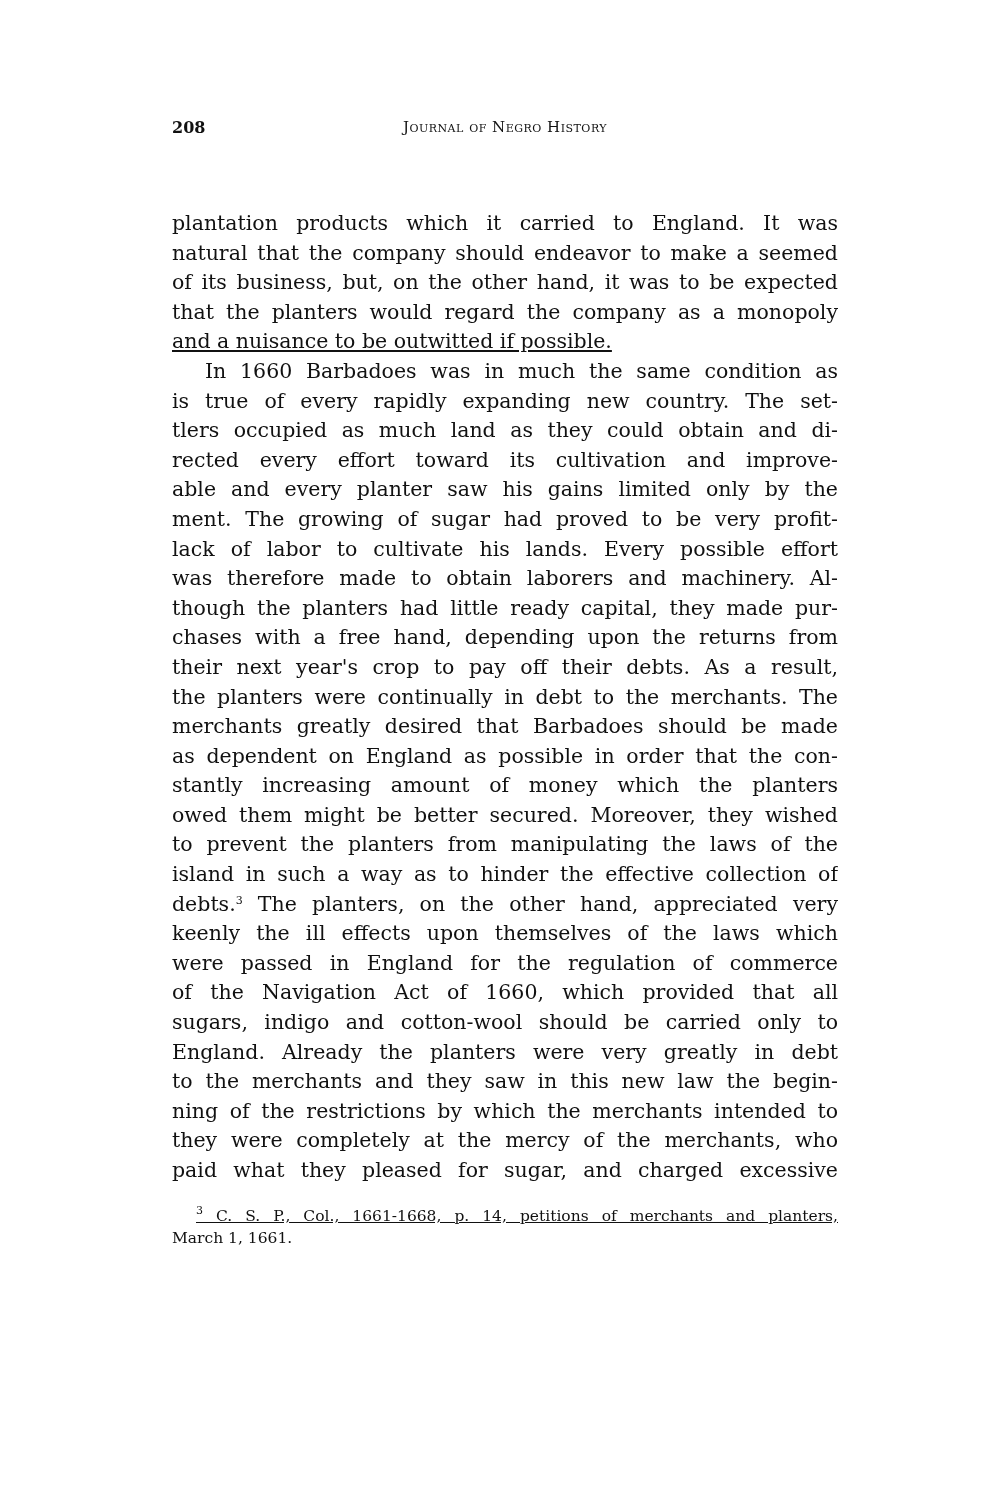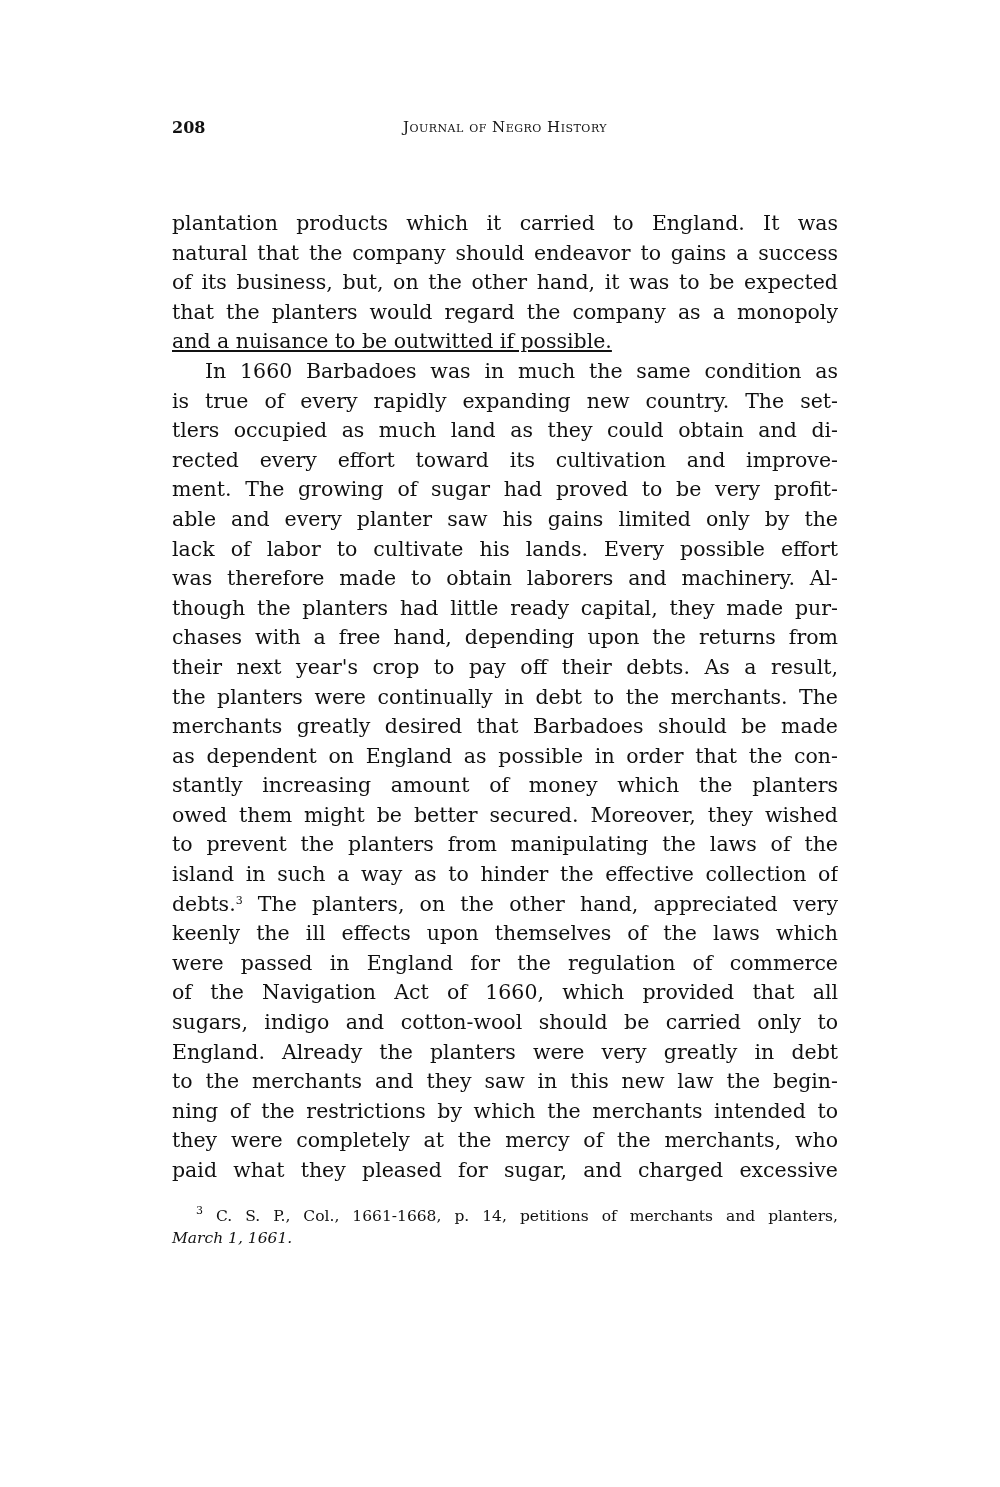--- a/index.html
+++ b/index.html
@@ -6,47 +6,47 @@
     body { width: 1000px; height: 1487px; position: relative; overflow: hidden; font-family: "DejaVu Serif", "Liberation Serif", serif; color: #111; }
     .header { position: absolute; top: 118px; left: 172px; width: 666px; height: 30px; }
     .page-num { position: absolute; left: 0; top: 0; font-size: 16px; font-weight: bold; }
     .running-title { position: absolute; left: 0; right: 0; text-align: center; top: 0; font-size: 15px; font-variant: small-caps; letter-spacing: 0.5px; }
     .body-text { position: absolute; top: 165px; left: 172px; width: 666px; font-size: 20.5px; line-height: 29.6px; text-align: justify; margin-top: 44px; }
     .line { display: block; white-space: nowrap; text-align: justify; text-align-last: justify; height: 29.6px; overflow: hidden; }
     .line.last { text-align-last: left; text-decoration: underline; }
     .line.indent { padding-left: 33px; }
     .footnote { position: absolute; top: 1205px; left: 172px; width: 666px; font-size: 15.5px; line-height: 22px; }
     .fn-line { display: block; white-space: nowrap; text-align: justify; text-align-last: justify; }
-    .fn-line.indent { padding-left: 24px; }
-    .fn-line.last { text-align-last: left; font-style: italic; }
+    .fn-line.indent { padding-left: 24px; text-decoration: underline; }
+    .fn-line.last { text-align-last: left; }
     sup { font-size: 11px; vertical-align: 7px; line-height: 0; }
   </style>
 </head>
 <body>
 
 <div class="header">
   <span class="page-num">208</span>
   <span class="running-title">Journal of Negro History</span>
 </div>
 
 <div class="body-text">
   <div>
     <span class="line">plantation products which it carried to England.  It was</span>
-    <span class="line">natural that the company should endeavor to gains a success</span>
+    <span class="line">natural that the company should endeavor to make a seemed</span>
     <span class="line">of its business, but, on the other hand, it was to be expected</span>
     <span class="line">that the planters would regard the company as a monopoly</span>
     <span class="line last">and a nuisance to be outwitted if possible.</span>
   </div>
   <div>
     <span class="line indent">In 1660 Barbadoes was in much the same condition as</span>
     <span class="line">is true of every rapidly expanding new country.  The set-</span>
     <span class="line">tlers occupied as much land as they could obtain and di-</span>
     <span class="line">rected every effort toward its cultivation and improve-</span>
+    <span class="line">able and every planter saw his gains limited only by the</span>
     <span class="line">ment.  The growing of sugar had proved to be very profit-</span>
-    <span class="line">able and every planter saw his gains limited only by the</span>
     <span class="line">lack of labor to cultivate his lands.  Every possible effort</span>
     <span class="line">was therefore made to obtain laborers and machinery.  Al-</span>
     <span class="line">though the planters had little ready capital, they made pur-</span>
     <span class="line">chases with a free hand, depending upon the returns from</span>
     <span class="line">their next year's crop to pay off their debts.  As a result,</span>
     <span class="line">the planters were continually in debt to the merchants.  The</span>
     <span class="line">merchants greatly desired that Barbadoes should be made</span>
     <span class="line">as dependent on England as possible in order that the con-</span>
     <span class="line">stantly increasing amount of money which the planters</span>
     <span class="line">owed them might be better secured.  Moreover, they wished</span>

